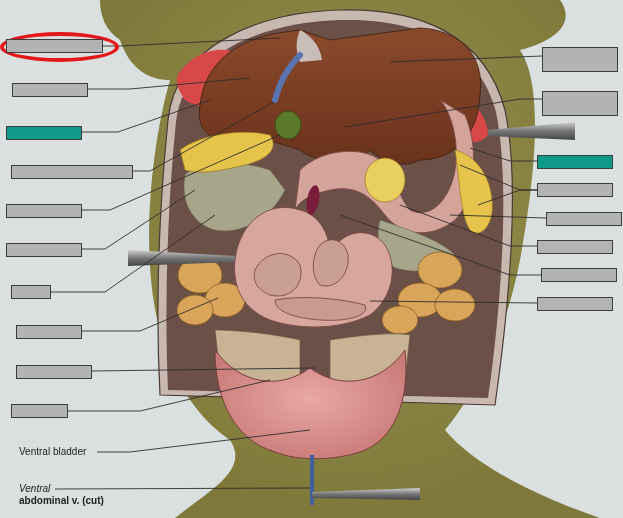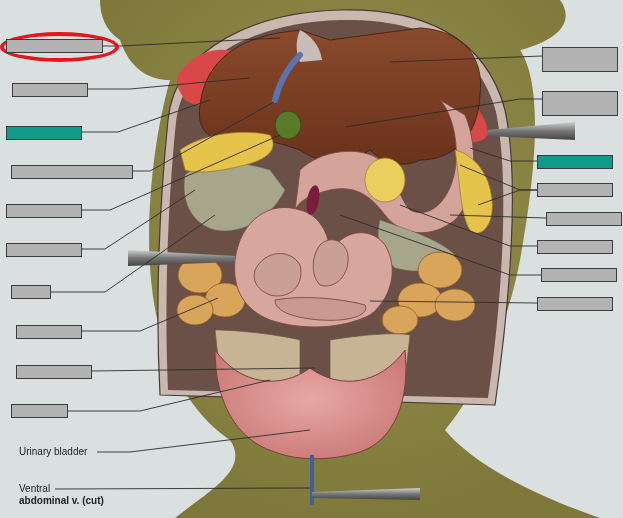--- a/index.html
+++ b/index.html
@@ -133,16 +133,16 @@
 
   <div class="label-box" style="left:542px;top:47px;width:76px;height:25px;"></div>
   <div class="label-box" style="left:542px;top:91px;width:76px;height:25px;"></div>
   <div class="label-box teal" style="left:537px;top:155px;width:76px;height:14px;"></div>
   <div class="label-box" style="left:537px;top:183px;width:76px;height:14px;"></div>
   <div class="label-box" style="left:546px;top:212px;width:76px;height:14px;"></div>
   <div class="label-box" style="left:537px;top:240px;width:76px;height:14px;"></div>
   <div class="label-box" style="left:541px;top:268px;width:76px;height:14px;"></div>
   <div class="label-box" style="left:537px;top:297px;width:76px;height:14px;"></div>
 
-  <div class="text-label" style="left:19px;top:446px;">Urinary bladder</div>
-  <div class="text-label" style="left:19px;top:483px;">Ventral</div>
+  <div class="text-label" style="left:19px;top:446px;">Ventral bladder</div>
+  <div class="text-label" style="left:19px;top:483px;font-style:italic;">Ventral</div>
   <div class="text-label" style="left:19px;top:495px;font-weight:bold;">abdominal v. (cut)</div>
 </div>
 
 </body></html>

